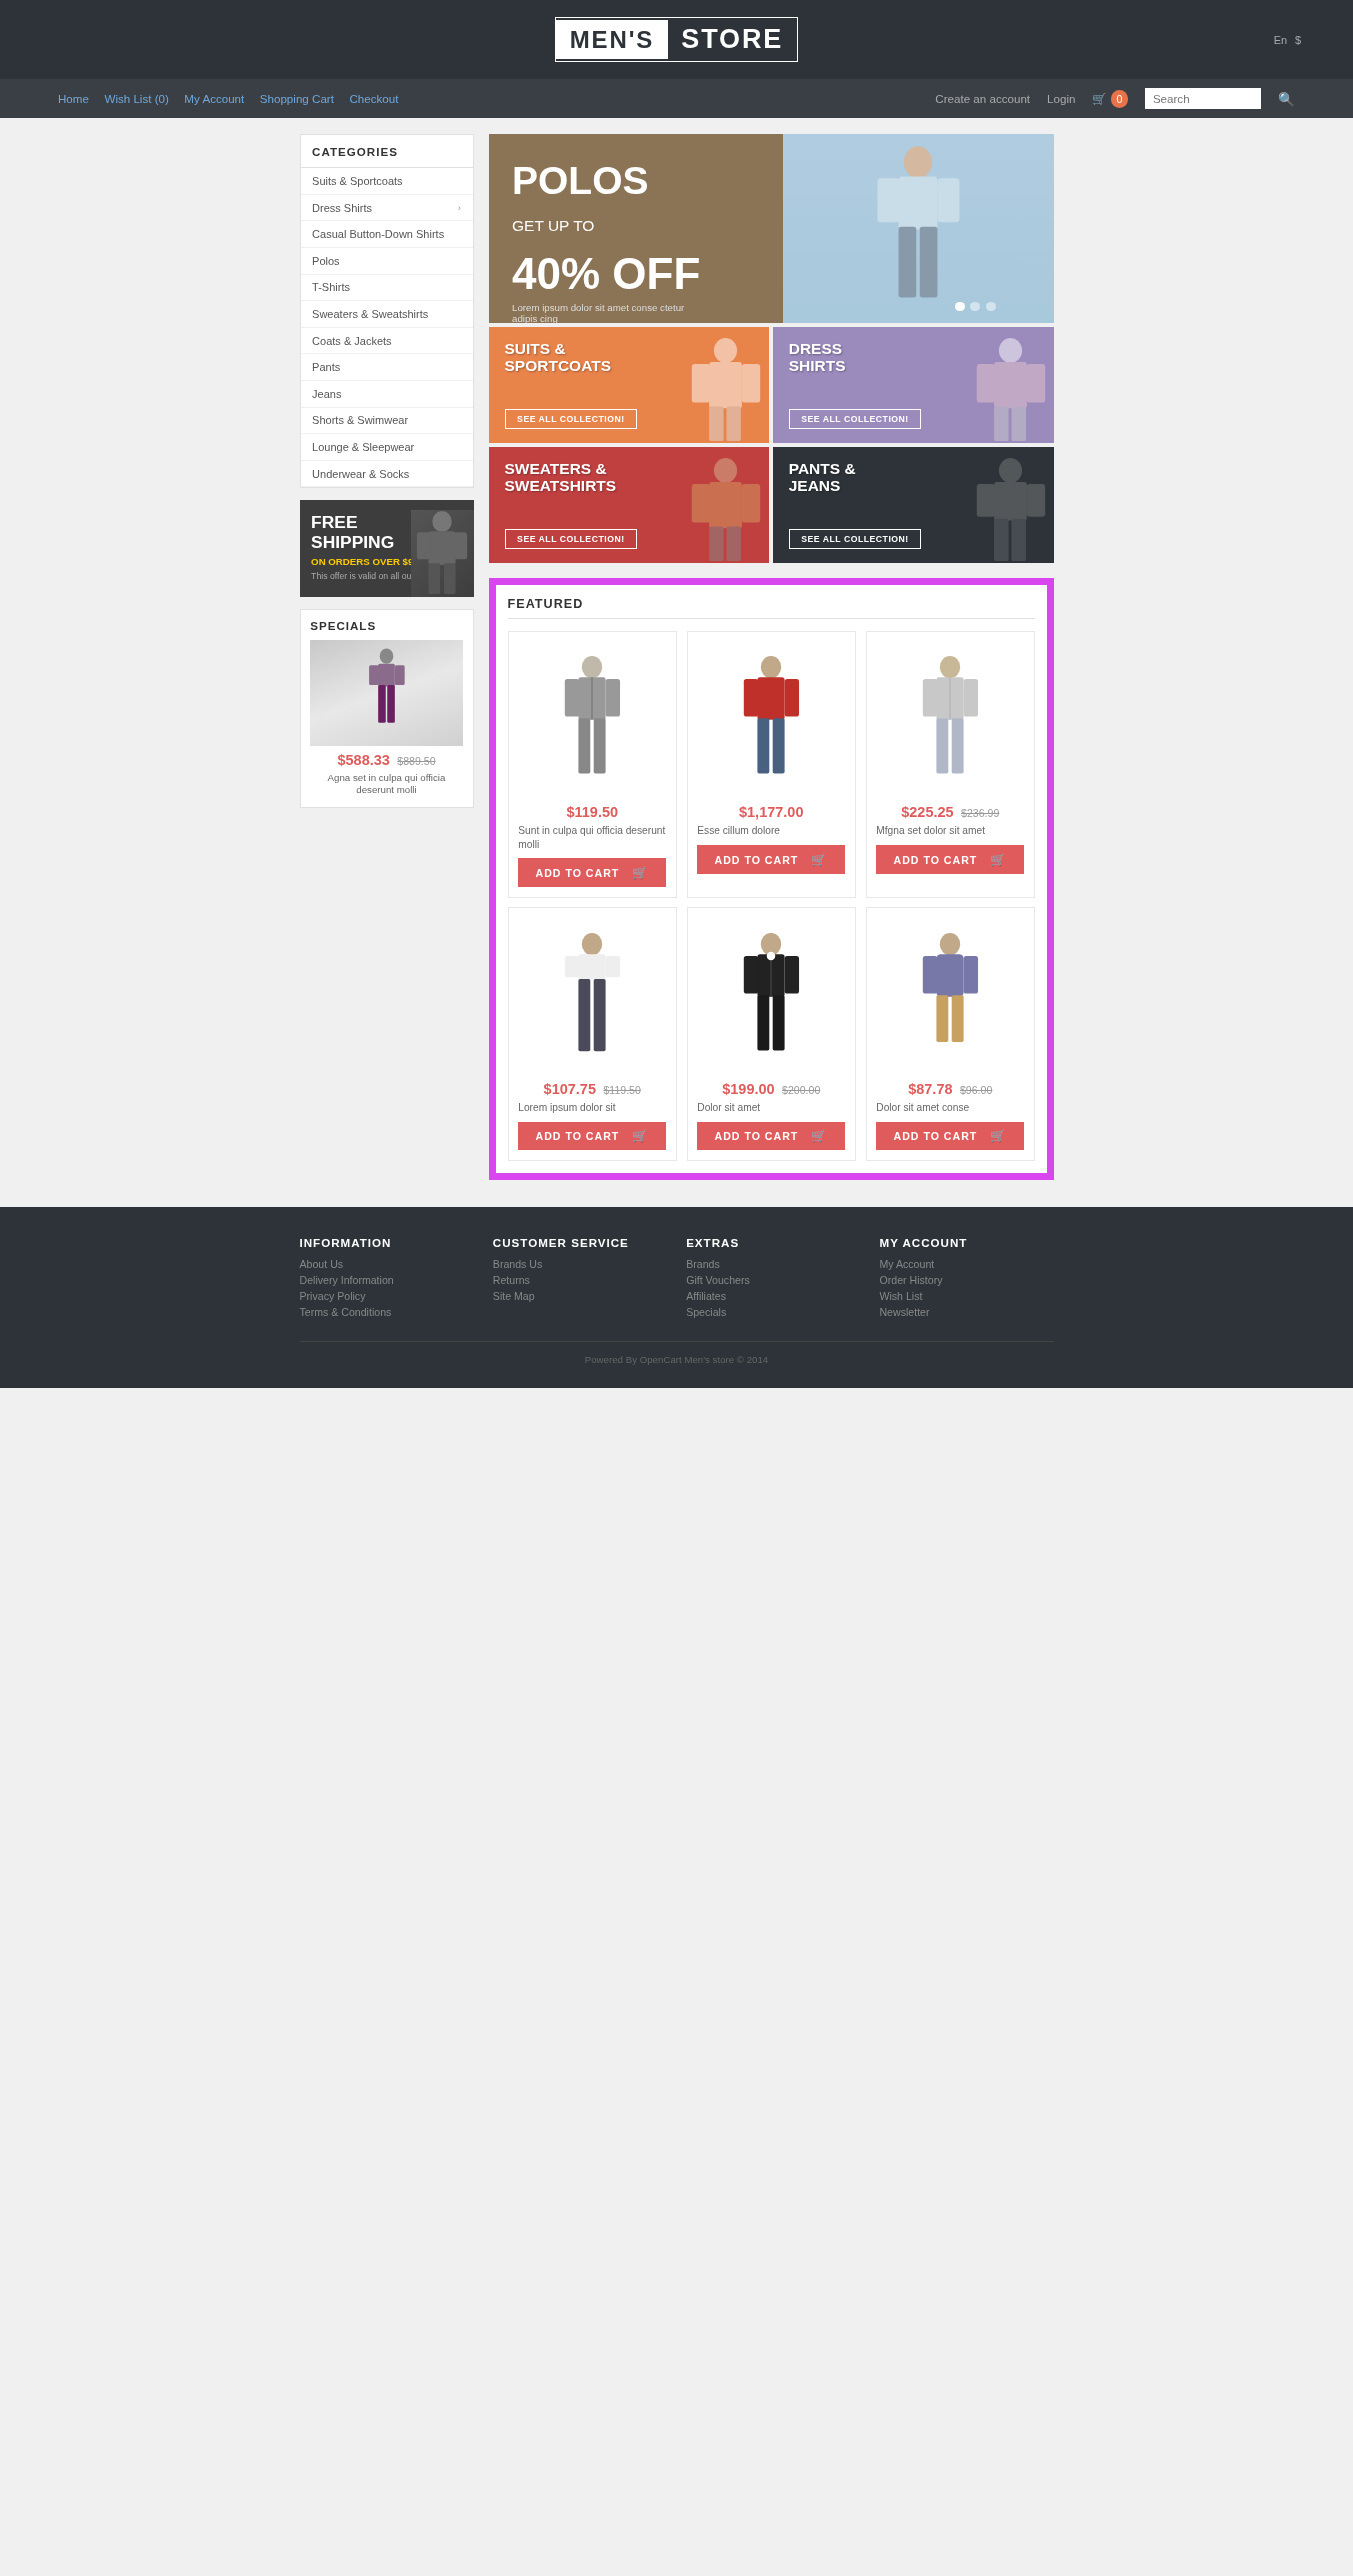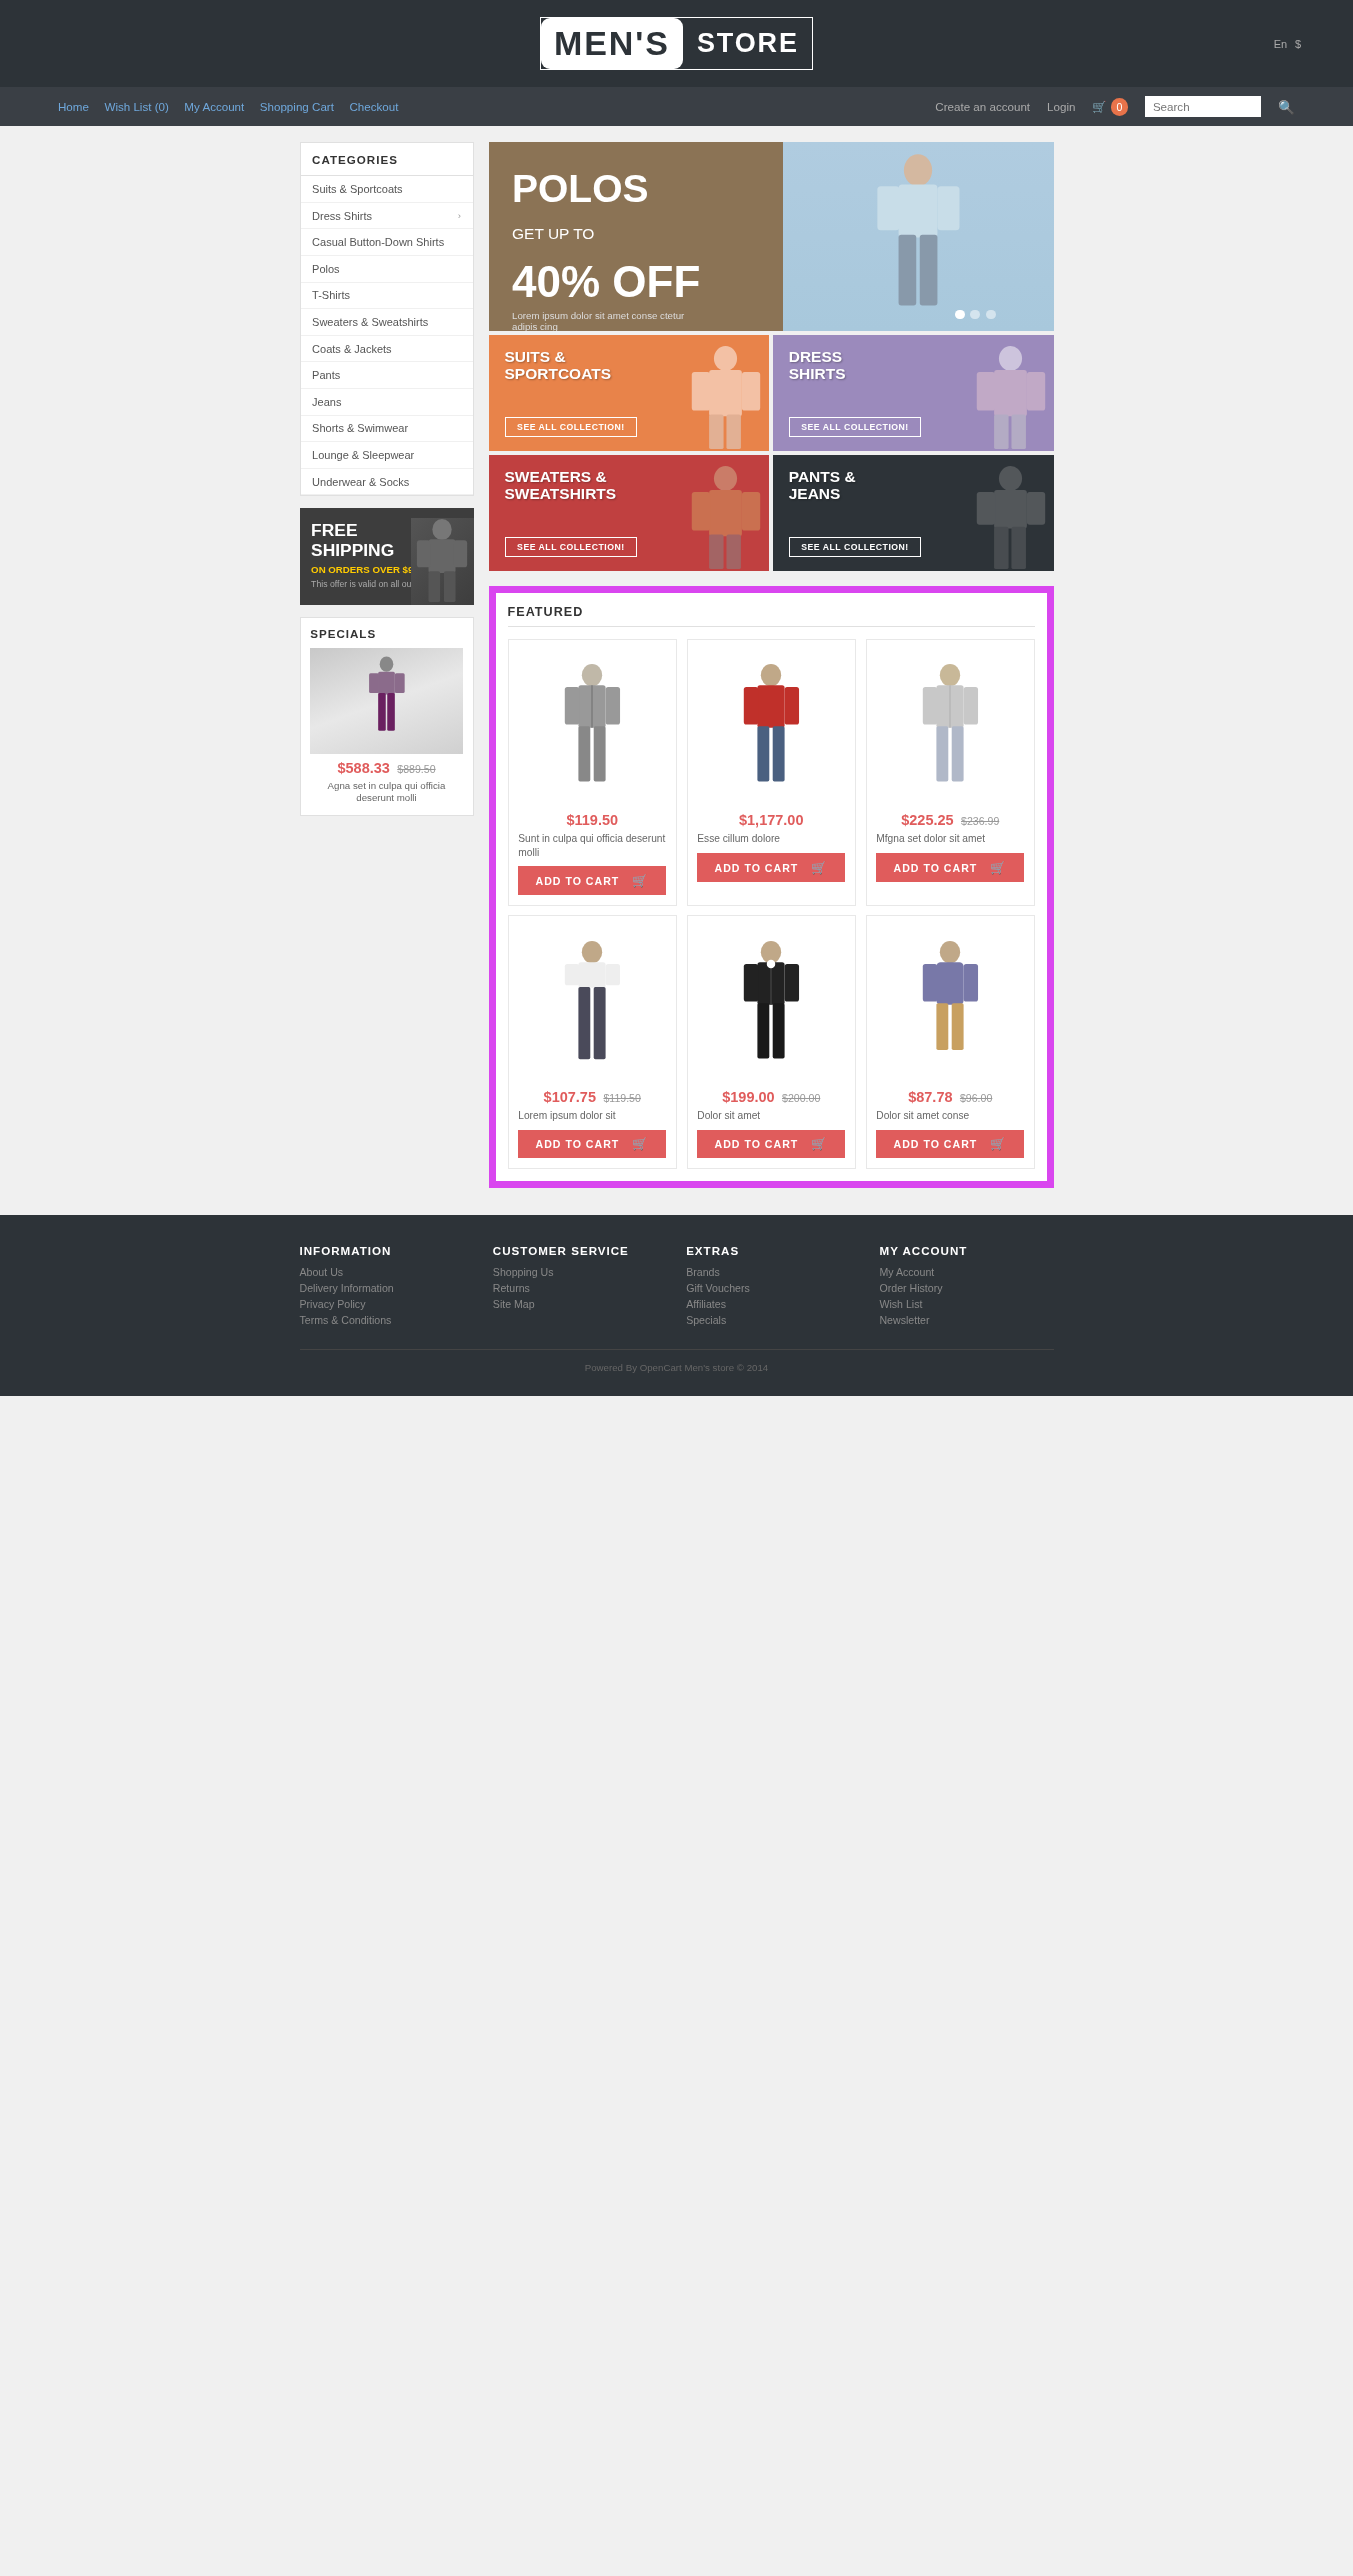--- a/index.html
+++ b/index.html
@@ -13,25 +13,24 @@
       position: relative;
     }
     .logo-box {
       display: inline-flex;
       align-items: center;
       border: 1.9px solid #fff;
     }
     .logo-mens {
       background: #fff;
       color: #2d3338;
-      font-size: 34px;
+      font-size: 24px;
       font-weight: 900;
       padding: 5.8px 13.5px;
       letter-spacing: 1.9px;
-      border-radius: 9px;
     }
     .logo-store {
       color: #fff;
       font-size: 27px;
       font-weight: 900;
       padding: 5.8px 13.5px;
       letter-spacing: 1.9px;
     }
     .top-right {
       position: absolute;
@@ -811,21 +810,21 @@
   <div class="footer-grid">
     <div class="footer-col">
       <h4>INFORMATION</h4>
       <a href="#">About Us</a>
       <a href="#">Delivery Information</a>
       <a href="#">Privacy Policy</a>
       <a href="#">Terms &amp; Conditions</a>
     </div>
     <div class="footer-col">
       <h4>CUSTOMER SERVICE</h4>
-      <a href="#">Shopping Us</a>
+      <a href="#">Brands Us</a>
       <a href="#">Returns</a>
       <a href="#">Site Map</a>
     </div>
     <div class="footer-col">
       <h4>EXTRAS</h4>
       <a href="#">Brands</a>
       <a href="#">Gift Vouchers</a>
       <a href="#">Affiliates</a>
       <a href="#">Specials</a>
     </div>

